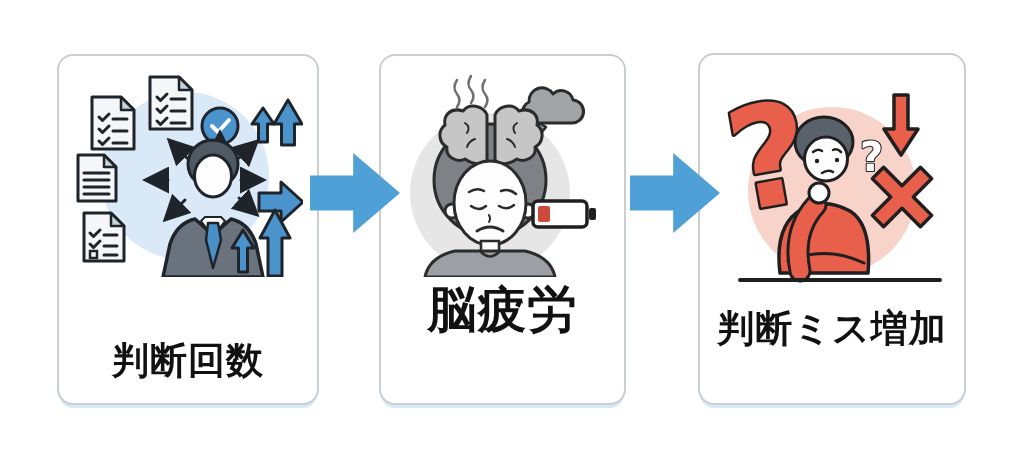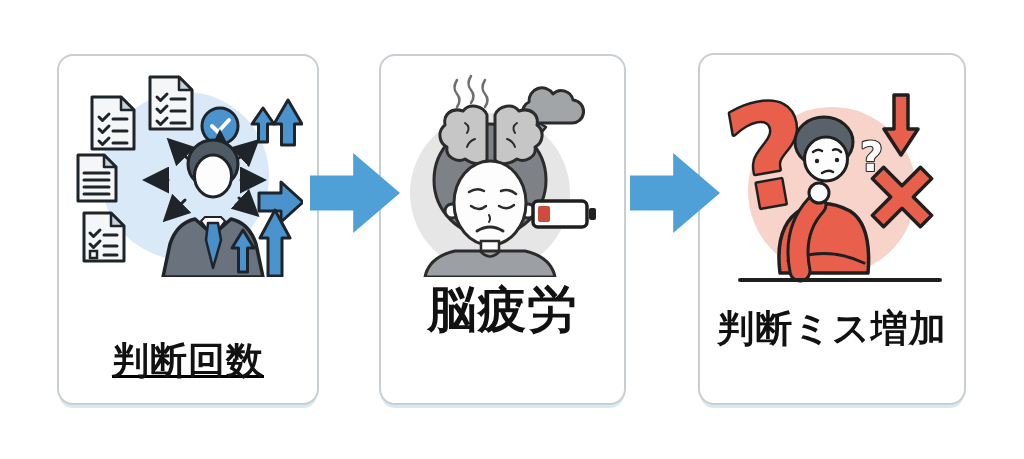--- a/index.html
+++ b/index.html
@@ -10,21 +10,21 @@
   }
   .panel{
     position:absolute;
     background:#ffffff;
     border:2px solid var(--panel-border,#C9CED3);
     border-radius:16px;
     box-shadow:0 5px 0 -2px var(--panel-shadow,#D8E9F6);
     display:flex;flex-direction:column;align-items:center;
     box-sizing:border-box;
   }
-  .panel-1{left:57px;top:54px;width:262px;height:351px;text-decoration:underline;}
+  .panel-1{left:57px;top:54px;width:262px;height:351px;}
   .panel-2{left:379px;top:54px;width:247px;height:351px;}
   .panel-3{left:698px;top:53px;width:268px;height:352px;}
   .panel svg{display:block;margin-left:auto;margin-right:auto;}
   .panel-1 svg{margin-top:16px;}
   .panel-2 svg{margin-top:9px;}
   .panel-3 svg{margin-top:18px;}
   .caption{
     margin-top:auto;
     text-align:center;
     font-weight:bold;

